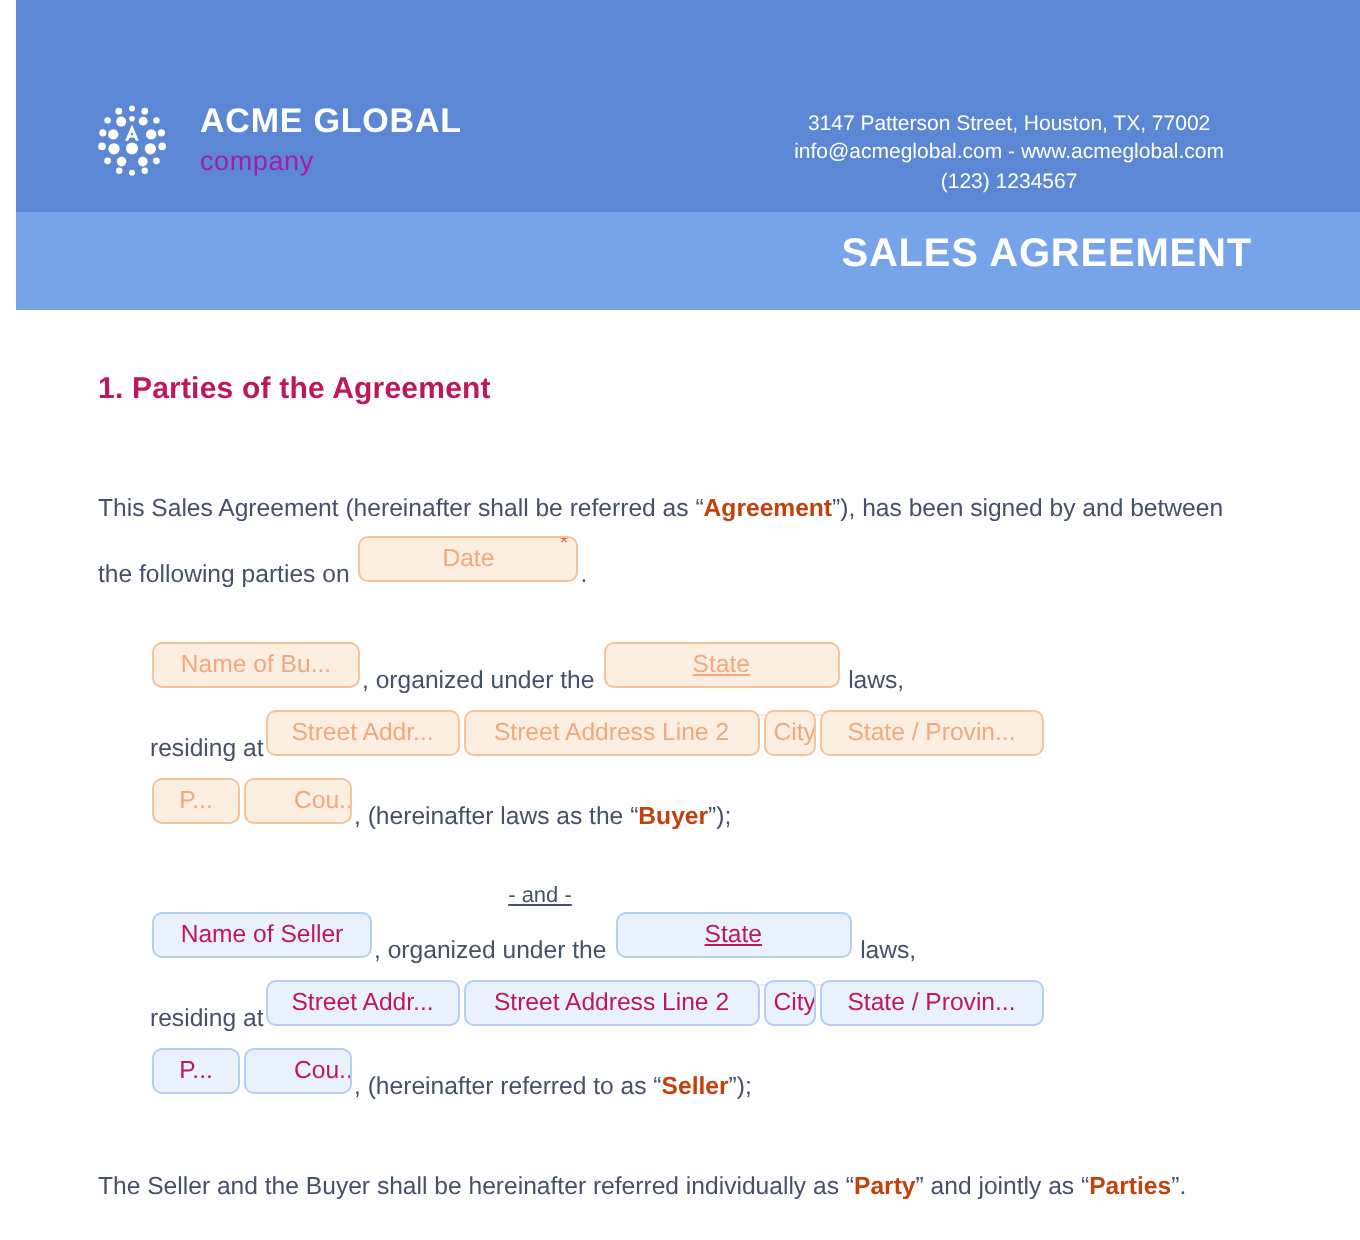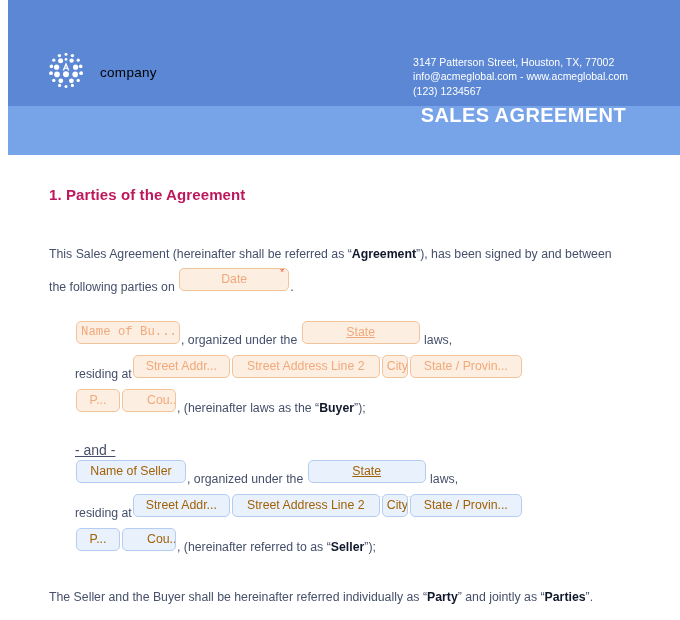--- a/index.html
+++ b/index.html
@@ -38,41 +38,41 @@
   .logo-mark { width: 44px; height: 44px; display:block; }
   .logo-text { line-height: 1; }
   .logo-name {
     color: #ffffff;
     font-size: 17px;
     font-weight: bold;
     letter-spacing: 0.4px;
     display: block;
   }
   .logo-sub {
-    color: #000000;
+    color: #a21caf;
     font-size: 13.5px;
     font-weight: normal;
     letter-spacing: 0.3px;
     display: block;
     margin-top: 5px;
   }
 
   .contact {
     position: absolute;
-    right: 52px; top: 55px;
-    text-align: left;
+    right: 68px; top: 55px;
+    text-align: center;
     color: #ffffff;
     font-size: 10.5px;
     line-height: 1.38;
   }
   .contact div { white-space: nowrap; }
 
   .doc-title {
     position: absolute;
-    right: 54px; top: 104px;
+    right: 54px; top: 116px;
     color: #ffffff;
     font-size: 20px;
     font-weight: bold;
     letter-spacing: 0.4px;
   }
 
   
   .content {
     position: absolute;
     left: 49px; top: 186px;
@@ -86,21 +86,21 @@
     margin: 0 0 38px 0;
     letter-spacing: 0.1px;
   }
 
   .para {
     color: #46506b;
     font-size: 12.3px;
     line-height: 27px;
     margin: 0;
   }
-  .para b { color: #0f172a; font-weight: bold; }
+  .para b { color: #c2410c; font-weight: bold; }
 
   .para-spacer { height: 22px; }
 
   
   .field {
     display: inline-block;
     vertical-align: baseline;
     border-radius: 5px;
     text-align: center;
     font-size: 12.3px;
@@ -113,21 +113,21 @@
     text-overflow: clip;
   }
   .field.peach {
     background: #fdeee2;
     border: 1px solid #f3c49a;
     color: #f0a97a;
   }
   .field.blue {
     background: #e9f1fd;
     border: 1px solid #b4cef1;
-    color: #a16207;
+    color: #be185d;
   }
 
   .req-star {
     position: absolute;
     right: 4px; top: -2px;
     color: #f0604a;
     font-size: 11px;
     line-height: 11px;
   }
 
@@ -138,35 +138,35 @@
   }
   .rule-under::after {
     content: "";
     position: absolute;
     left: -38px; right: -8px; bottom: -4px;
     height: 1px;
     background: #ececec;
   }
 
   .and-sep {
-    text-align: left;
+    text-align: center;
     color: #46506b;
-    font-size: 14px;
+    font-size: 11px;
     margin: 0 0 2px 0;
     padding-right: 170px;
     text-decoration: underline;
   }
 
   .party-block { margin-top: 20px; }
   .party-block .row { margin-bottom: 1px; }
 
   .indent { padding-left: 26px; }
 
   
-  .w-name-buyer   { width: 104px; font-family: Liberation Mono, monospace; }
+  .w-name-buyer   { width: 104px; }
   .w-name-seller  { width: 110px; }
   .w-state        { width: 118px; text-decoration: underline; }
   .w-street1      { width: 97px; }
   .w-street2      { width: 148px; }
   .w-city         { width: 26px; }
   .w-stateprov    { width: 112px; }
   .w-postal       { width: 44px; }
   .w-country      { width: 54px; padding-left: 24px; }
   .w-date         { width: 110px; text-align: center; }
 </style>
@@ -203,20 +203,21 @@
         <circle cx="16.8" cy="32.8" r="2.4"></circle>
         <circle cx="27.4" cy="32.8" r="2.4"></circle>
         <circle cx="15.6" cy="37.4" r="1.6"></circle>
         <circle cx="28.4" cy="37.4" r="1.6"></circle>
         <circle cx="22" cy="38.4" r="1.5"></circle>
         <path d="M22 14.2 L25.4 22.4 L23.9 22.4 L22 17.7 L20.1 22.4 L18.6 22.4 Z"></path>
         <rect x="19.9" y="19.6" width="4.2" height="1.25"></rect>
       </g>
     </svg>
     <div class="logo-text">
+      <span class="logo-name">ACME GLOBAL</span>
       <span class="logo-sub">company</span>
     </div>
   </div>
 
   <div class="contact">
     <div>3147 Patterson Street, Houston, TX, 77002</div>
     <div>info@acmeglobal.com - www.acmeglobal.com</div>
     <div>(123) 1234567</div>
   </div>
 

